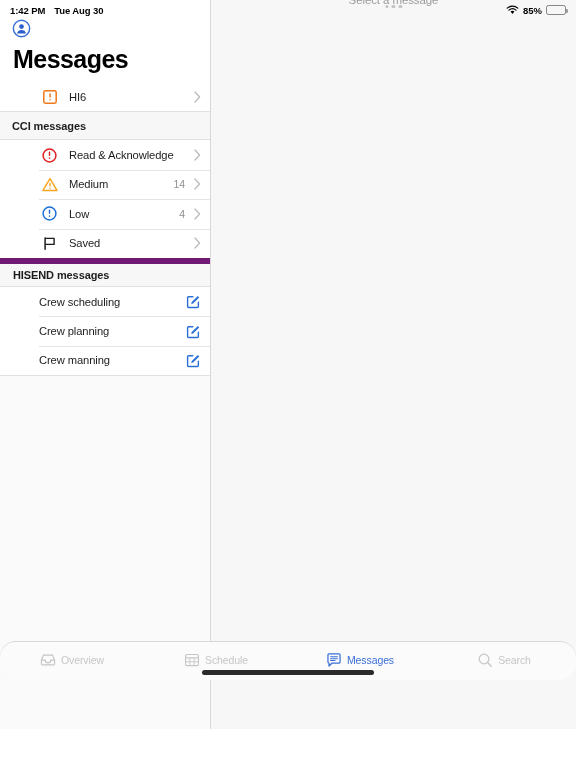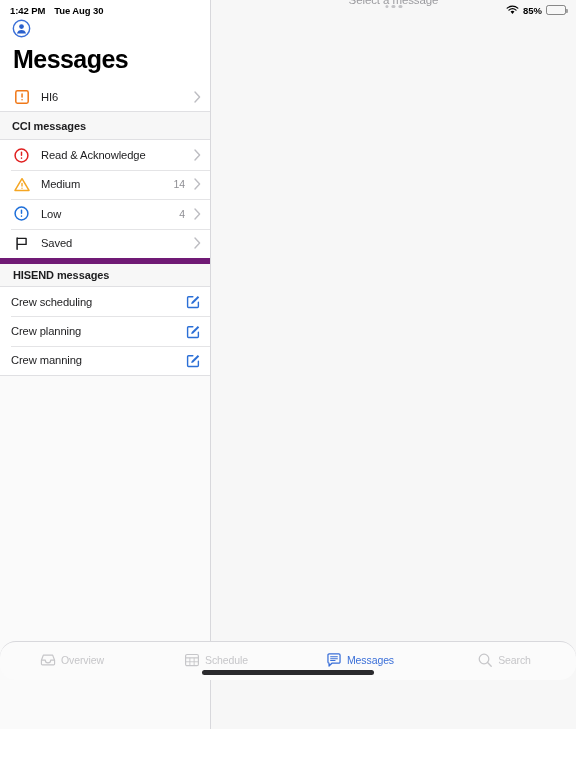--- a/index.html
+++ b/index.html
@@ -121,21 +121,21 @@
     background: #f7f7f7;
     border-top: 6px solid #701a75;
     border-bottom: 1px solid #e0e0e3;
     font-size: 11px;
     font-weight: bold;
     color: #1c1c1e;
     letter-spacing: -0.1px;
   }
   .section-header.first { border-top: 1px solid #e0e0e3; padding-left: 12px; }
 
-  .rows { background: #ffffff; }
+  .rows { background: #ffffff; padding-left: 28px; }
   .row {
     position: relative;
     height: 29.4px;
     display: flex;
     align-items: center;
     padding: 0 9px 0 11px;
     background: #ffffff;
     cursor: default;
   }
   .row + .row::before {

